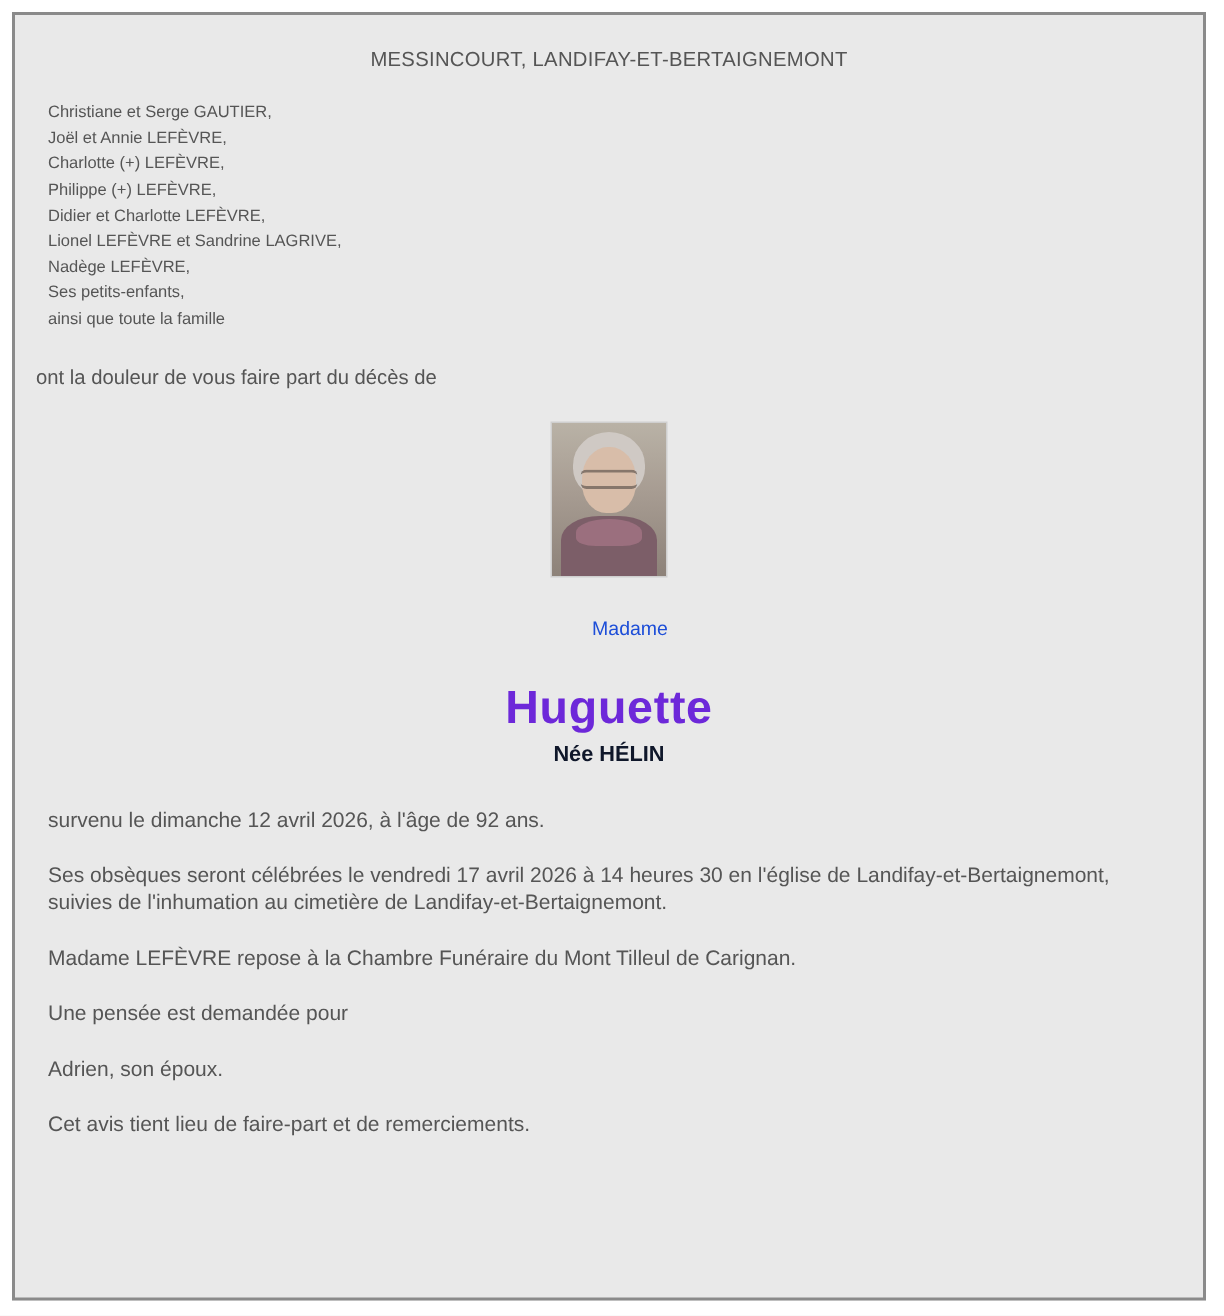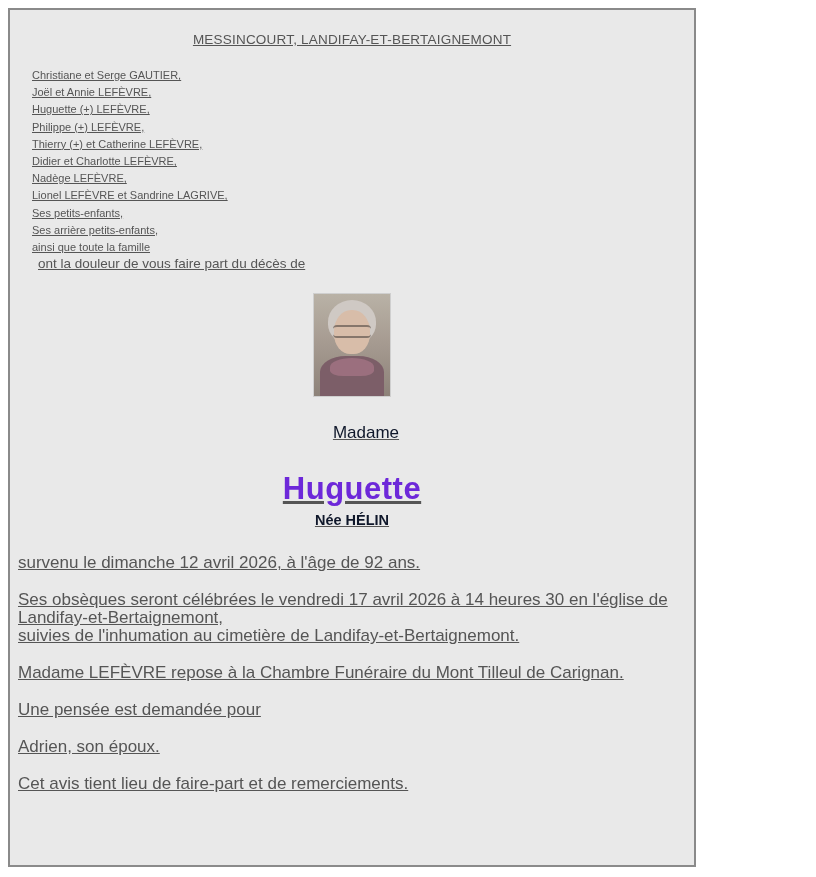--- a/index.html
+++ b/index.html
@@ -9,48 +9,48 @@
   }
   body {
     width: 816px;
     height: 877px;
     font-family: "Liberation Sans", sans-serif;
   }
   .notice {
     position: absolute;
     left: 8px;
     top: 8px;
-    width: 688px;
+    width: 796px;
     height: 859px;
     box-sizing: border-box;
     background: #e9e9e9;
     border: 2px solid #8a8a8a;
     color: #555555;
     overflow: hidden;
-    text-decoration: underline;
   }
   .locality {
     text-align: center;
     font-size: 13.5px;
     color: #555555;
     padding-top: 22px;
     letter-spacing: 0.2px;
   }
   .family-list {
     margin-top: 20px;
     padding-left: 22px;
     font-size: 11px;
     line-height: 17.2px;
     color: #555555;
   }
   .family-list .indent {
     padding-left: 30px;
   }
   .announce {
-    padding-left: 28px;
+    padding-left: 14px;
+    margin-top: 22px;
     font-size: 13.5px;
     color: #555555;
   }
   .portrait-wrap {
     margin-top: 22px;
     text-align: center;
   }
   .portrait {
     display: inline-block;
     width: 76px;
@@ -104,72 +104,70 @@
     position: absolute;
     left: 16px;
     bottom: 20px;
     width: 44px;
     height: 18px;
     background: #9b6f7e;
     border-radius: 50% 50% 30% 30%;
   }
   .madame {
     text-align: center;
-    font-size: 17px;
-    color: #0f172a;
+    font-size: 13px;
+    color: #1d4ed8;
     margin-top: 26px;
     margin-left: 28px;
   }
   .firstname {
     text-align: center;
     font-size: 31px;
     font-weight: bold;
     color: #6d28d9;
     margin-top: 28px;
     letter-spacing: 0.5px;
   }
   .maiden {
     text-align: center;
     font-size: 14.5px;
     font-weight: bold;
     color: #0f172a;
     margin-top: 5px;
   }
   .body-text {
-    padding-left: 8px;
+    padding-left: 22px;
     padding-right: 22px;
-    font-size: 17px;
+    font-size: 14px;
     color: #555555;
     line-height: 18px;
   }
   .body-text p {
     margin: 0;
     padding: 0;
   }
   .gap-1 { margin-top: 26px !important; }
   .gap-2 { margin-top: 19px !important; }
 </style>
 </head>
 <body>
 
 <div class="notice">
 
   <div class="locality">MESSINCOURT, LANDIFAY-ET-BERTAIGNEMONT</div>
 
   <div class="family-list">
     <div>Christiane et Serge GAUTIER,</div>
     <div>Joël et Annie LEFÈVRE,</div>
-    <div>Huguette (+) LEFÈVRE,</div>
+    <div>Charlotte (+) LEFÈVRE,</div>
     <div>Philippe (+) LEFÈVRE,</div>
-    <div>Thierry (+) et Catherine LEFÈVRE,</div>
     <div>Didier et Charlotte LEFÈVRE,</div>
+    <div>Lionel LEFÈVRE et Sandrine LAGRIVE,</div>
     <div>Nadège LEFÈVRE,</div>
-    <div>Lionel LEFÈVRE et Sandrine LAGRIVE,</div>
     <div>Ses petits-enfants,</div>
-    <div>Ses arrière petits-enfants,</div>
     <div>ainsi que toute la famille</div>
   </div>
 
   <div class="announce">ont la douleur de vous faire part du décès de</div>
 
   <div class="portrait-wrap">
     <div class="portrait">
       <div class="hair"></div>
       <div class="face"></div>
       <div class="glasses"></div>

